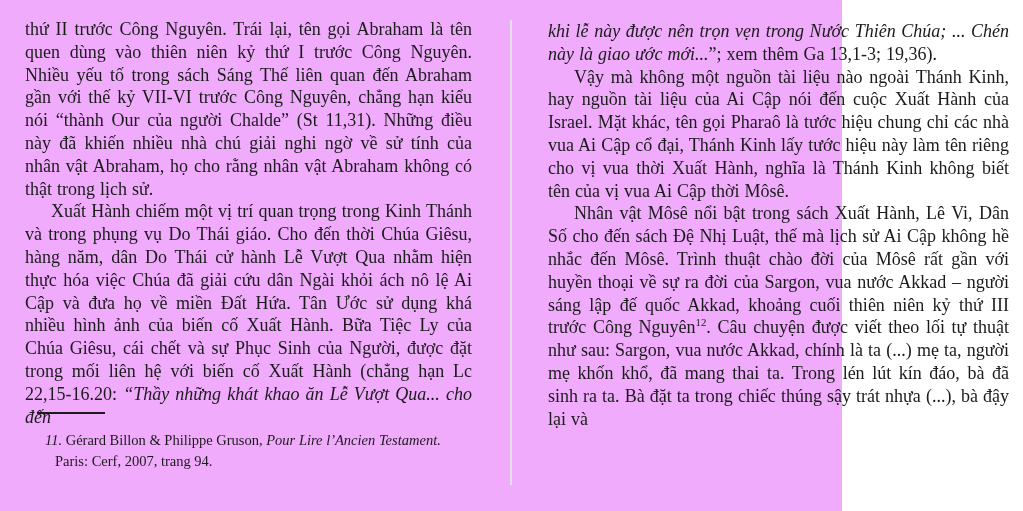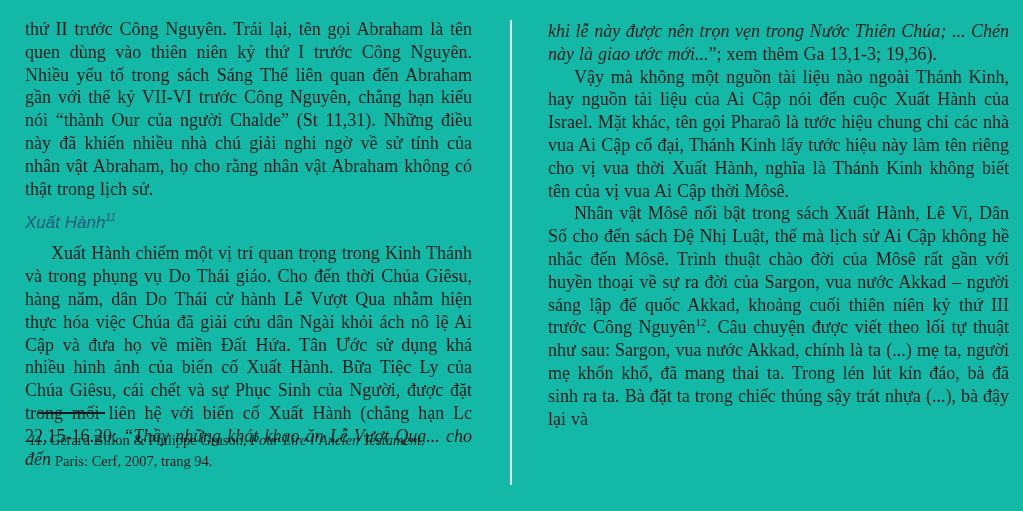--- a/index.html
+++ b/index.html
@@ -7,23 +7,23 @@
   body {
     width: 1023px;
     height: 511px;
     background: #ffffff;
     font-family: "Liberation Serif", serif;
     color: #1b1b1b;
     overflow: hidden;
   }
   .spread {
     position: relative;
-    width: 1023px;
+    width: 842px;
     height: 511px;
-    background: #14b8a6;
+    background: #f0abfc;
   }
   .page {
     position: absolute;
     top: 0;
     height: 511px;
   }
   .page-left {
     left: 0;
     width: 511px;
     padding: 18px 39px 0 25px;
@@ -73,32 +73,31 @@
     width: 68px;
     height: 2px;
     background: #1b1b1b;
     margin: 0 0 16px 12px;
   }
   .footnote {
     margin: 0;
     font-size: 14.5px;
     line-height: 21px;
   }
-  .footnote-line1 { margin-left: 4px; }
+  .footnote-line1 { margin-left: 20px; }
   .footnote-line2 { margin-left: 30px; }
 </style>
 </head>
 <body>
 
 <div class="spread">
 
   <section class="page page-left">
     <p class="body-para">thứ II trước Công Nguyên. Trái lại, tên gọi Abraham là tên quen dùng vào thiên niên kỷ thứ I trước Công Nguyên. Nhiều yếu tố trong sách Sáng Thế liên quan đến Abraham gần với thế kỷ VII-VI trước Công Nguyên, chẳng hạn kiểu nói “thành Our của người Chalde” (St 11,31). Những điều này đã khiến nhiều nhà chú giải nghi ngờ về sử tính của nhân vật Abraham, họ cho rằng nhân vật Abraham không có thật trong lịch sử.</p>
 
-    <h2 class="section-heading" style="color: rgb(32, 88, 122);"><span>Xuất Hành</span><sup>11</sup></h2>
 
     <p class="body-para indent"><span>Xuất Hành chiếm một vị trí quan trọng trong Kinh Thánh và trong phụng vụ Do Thái giáo. Cho đến thời Chúa Giêsu, hàng năm, dân Do Thái cử hành Lễ Vượt Qua nhằm hiện thực hóa việc Chúa đã giải cứu dân Ngài khỏi ách nô lệ Ai Cập và đưa họ về miền Đất Hứa. Tân Ước sử dụng khá nhiều hình ảnh của biến cố Xuất Hành. Bữa Tiệc Ly của Chúa Giêsu, cái chết và sự Phục Sinh của Người, được đặt trong mối liên hệ với biến cố Xuất Hành (chẳng hạn Lc 22,15-16.20: </span><span class="it">“Thầy những khát khao ăn Lễ Vượt Qua... cho đến</span></p>
 
     <div class="footnote-block">
       <div class="footnote-rule"></div>
       <p class="footnote footnote-line1"><span class="it">11.</span><span> Gérard Billon &amp; Philippe Gruson, </span><span class="it">Pour Lire l’Ancien Testament.</span></p>
       <p class="footnote footnote-line2">Paris: Cerf, 2007, trang 94.</p>
     </div>
   </section>
 

